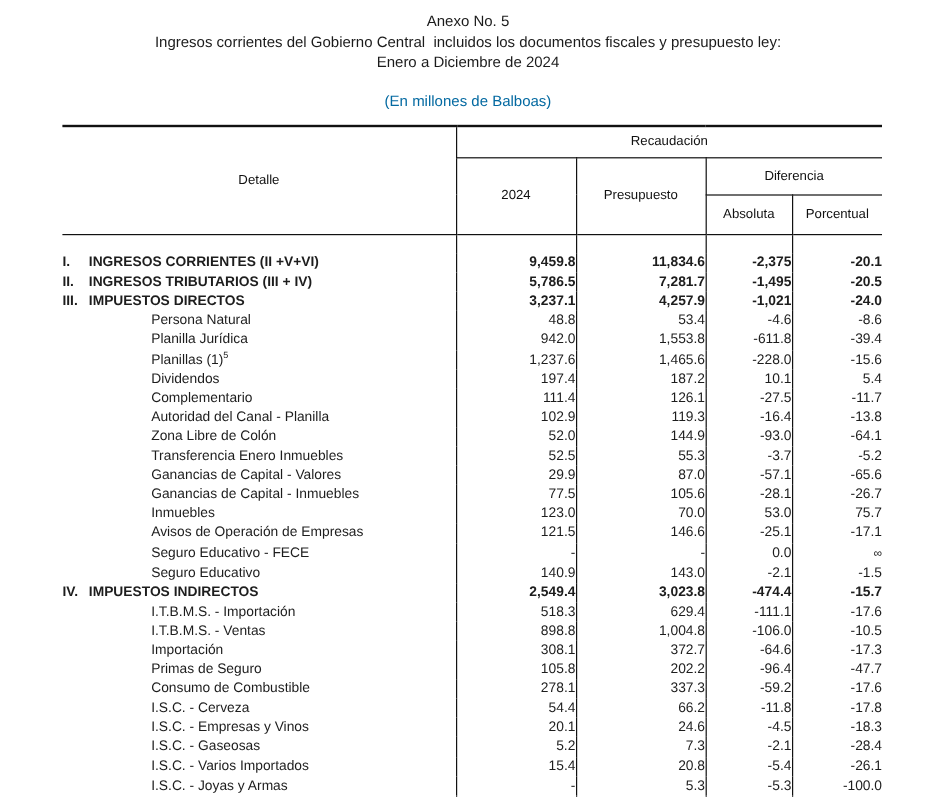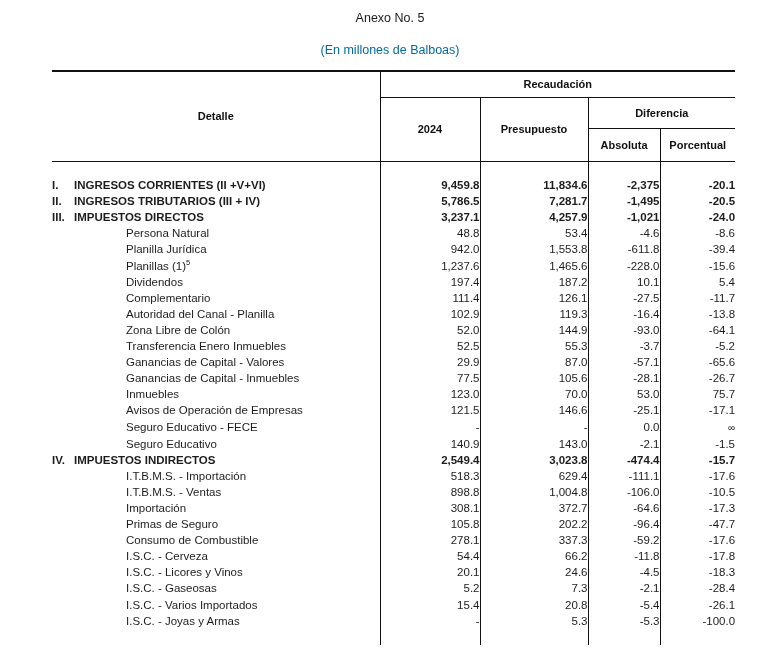--- a/index.html
+++ b/index.html
@@ -50,21 +50,21 @@
 
   table.fin {
     width: 683px;
     border-collapse: collapse;
     table-layout: fixed;
     font-size: 11.5px;
   }
 
   
   table.fin thead th {
-    font-weight: bold;
+    font-weight: normal;
     font-size: 11px;
     color: #111;
     padding: 0;
     vertical-align: middle;
     text-align: center;
   }
 
   
   th.h-detalle {
     height: 90px;
@@ -154,20 +154,22 @@
 
   .spacer-row td { height: 5px; line-height: 5px; }
 </style>
 </head>
 <body>
 
 <div class="page">
 
   <div class="titles">
     <div class="title-line">Anexo No. 5</div>
+    <div class="title-line">Ingresos corrientes del Gobierno Central  incluidos los documentos fiscales y presupuesto ley:</div>
+    <div class="title-line">Enero a Diciembre de 2024</div>
     <div class="units-line">(En millones de Balboas)</div>
   </div>
 
   <div class="table-wrap">
     <table class="fin">
       <colgroup>
         <col style="width:328px">
         <col style="width:100px">
         <col style="width:108px">
         <col style="width:72px">
@@ -481,21 +483,21 @@
             </td>
             <td class="c-num"><span>54.4</span></td>
             <td class="c-num"><span>66.2</span></td>
             <td class="c-num"><span>-11.8</span></td>
             <td class="c-num"><span>-17.8</span></td>
           </tr>
           <tr class="lvl-sub">
             <td class="c-det">
               <span class="det-inner">
                 <span class="roman"></span>
-                <span class="lbl"><span>I.S.C. - Licores y Vinos</span></span>
+                <span class="lbl"><span>I.S.C. - Empresas y Vinos</span></span>
               </span>
             </td>
             <td class="c-num"><span>20.1</span></td>
             <td class="c-num"><span>24.6</span></td>
             <td class="c-num"><span>-4.5</span></td>
             <td class="c-num"><span>-18.3</span></td>
           </tr>
           <tr class="lvl-sub">
             <td class="c-det">
               <span class="det-inner">

